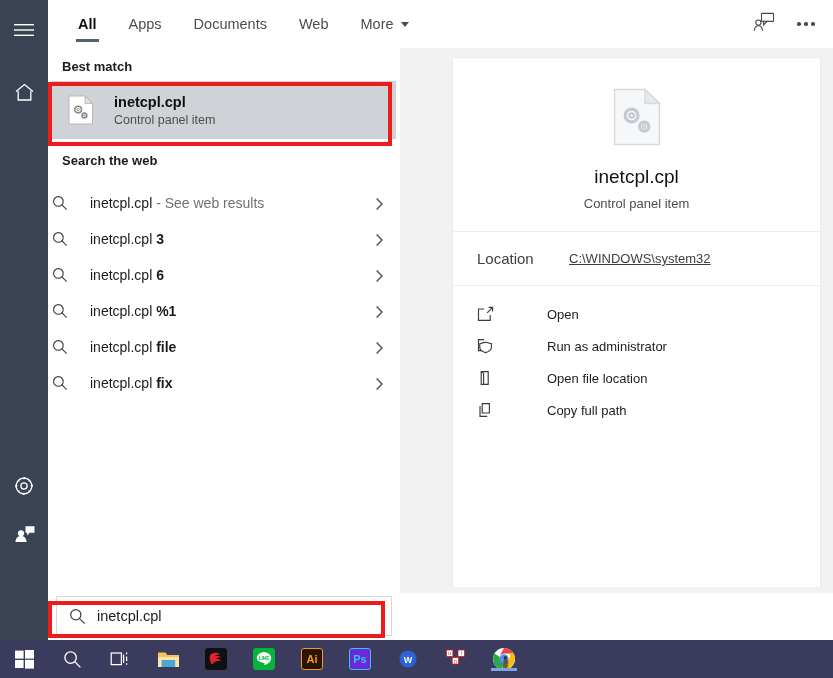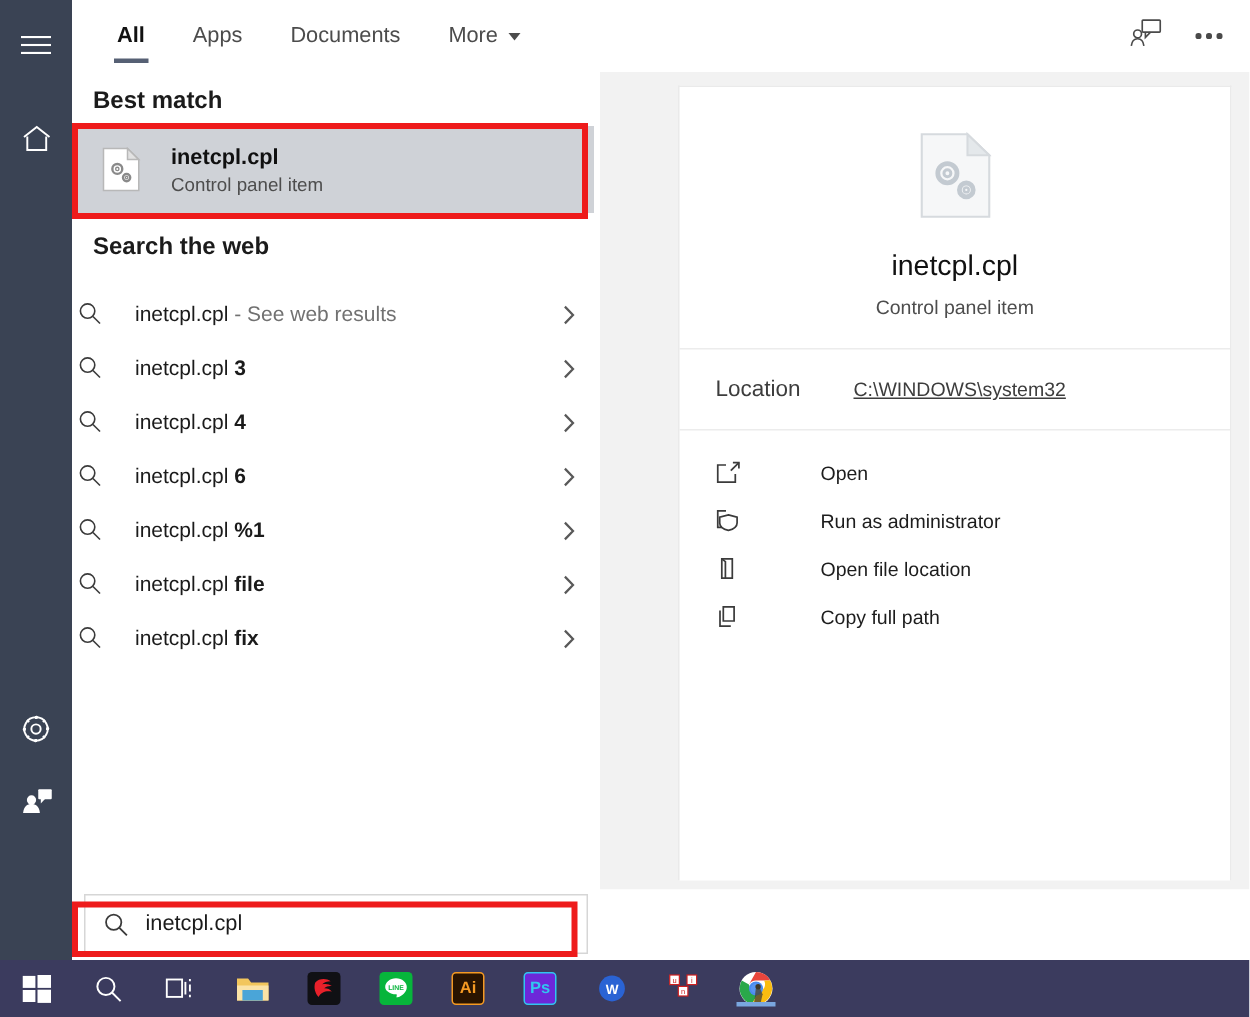--- a/index.html
+++ b/index.html
@@ -80,21 +80,21 @@
   .dots i { width: 3.5px; height: 3.5px; border-radius: 50%; background: #4a4a4a; display:block; }
 
   
   .results {
     position: absolute; left: 0; top: 48px;
     width: 352px; height: 545px;
     background: #ffffff;
   }
   .section-label {
     padding: 11px 0 7px 14px;
-    font-size: 16px;
+    font-size: 13px;
     font-weight: bold;
     color: #1b1b1b;
   }
   .sec-web { padding-top: 14px; }
 
   .best-wrap { position: relative; padding: 0 4px; }
   .best-row {
     display: flex; align-items: center;
     height: 58px;
     background: #cfd2d7;
@@ -266,20 +266,23 @@
     <div class="header">
       <div class="tabs">
         <div class="tab active">
           <span>All</span>
         </div>
         <div class="tab">
           <span>Apps</span>
         </div>
         <div class="tab">
           <span>Documents</span>
+        </div>
+        <div class="tab">
+          <span>Web</span>
         </div>
         <div class="tab">
           <span>More</span>
           <span class="caret"></span>
         </div>
       </div>
       <div class="header-right">
         <div class="hdr-icon">
           <span>
             <svg width="22" height="20" viewBox="0 0 22 20" fill="none" stroke="#4a4a4a" stroke-width="1.1">
@@ -355,34 +358,20 @@
               </svg>
             </span>
           </div>
           <div class="web-row">
             <span class="web-ico">
               <svg width="16" height="16" viewBox="0 0 17 17" fill="none" stroke="#3b3b3b" stroke-width="1.15">
                 <circle cx="6.8" cy="6.8" r="5.1"></circle>
                 <path d="M10.6 10.6 L15.6 15.6"></path>
               </svg>
             </span>
-            <span class="web-label"><span class="q">inetcpl.cpl</span> <span class="bold">4</span></span>
-            <span class="chev">
-              <svg width="9" height="14" viewBox="0 0 9 14" fill="none" stroke="#595959" stroke-width="1.5">
-                <path d="M1.6 1.4 L7.0 7.0 L1.6 12.6"></path>
-              </svg>
-            </span>
-          </div>
-          <div class="web-row">
-            <span class="web-ico">
-              <svg width="16" height="16" viewBox="0 0 17 17" fill="none" stroke="#3b3b3b" stroke-width="1.15">
-                <circle cx="6.8" cy="6.8" r="5.1"></circle>
-                <path d="M10.6 10.6 L15.6 15.6"></path>
-              </svg>
-            </span>
             <span class="web-label"><span class="q">inetcpl.cpl</span> <span class="bold">6</span></span>
             <span class="chev">
               <svg width="9" height="14" viewBox="0 0 9 14" fill="none" stroke="#595959" stroke-width="1.5">
                 <path d="M1.6 1.4 L7.0 7.0 L1.6 12.6"></path>
               </svg>
             </span>
           </div>
           <div class="web-row">
             <span class="web-ico">
               <svg width="16" height="16" viewBox="0 0 17 17" fill="none" stroke="#3b3b3b" stroke-width="1.15">

